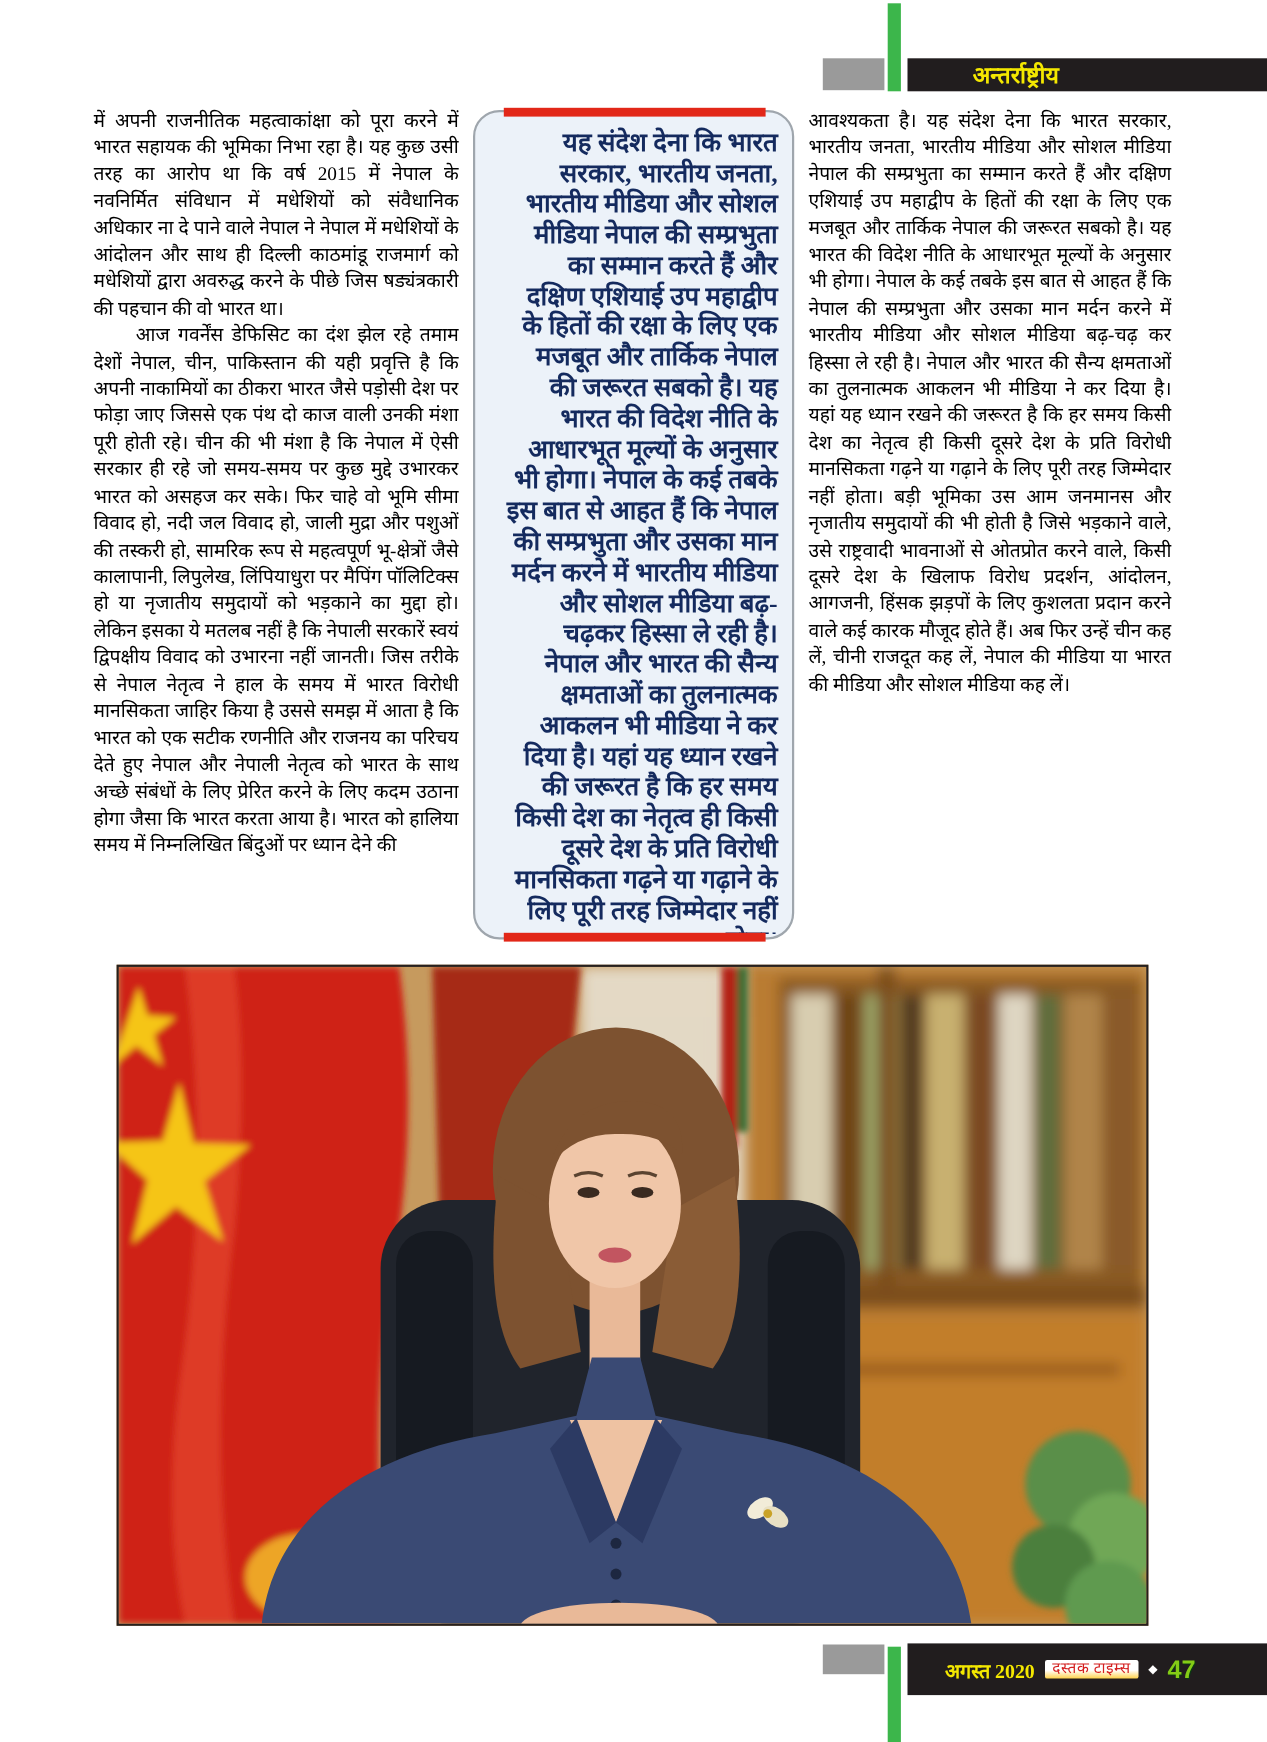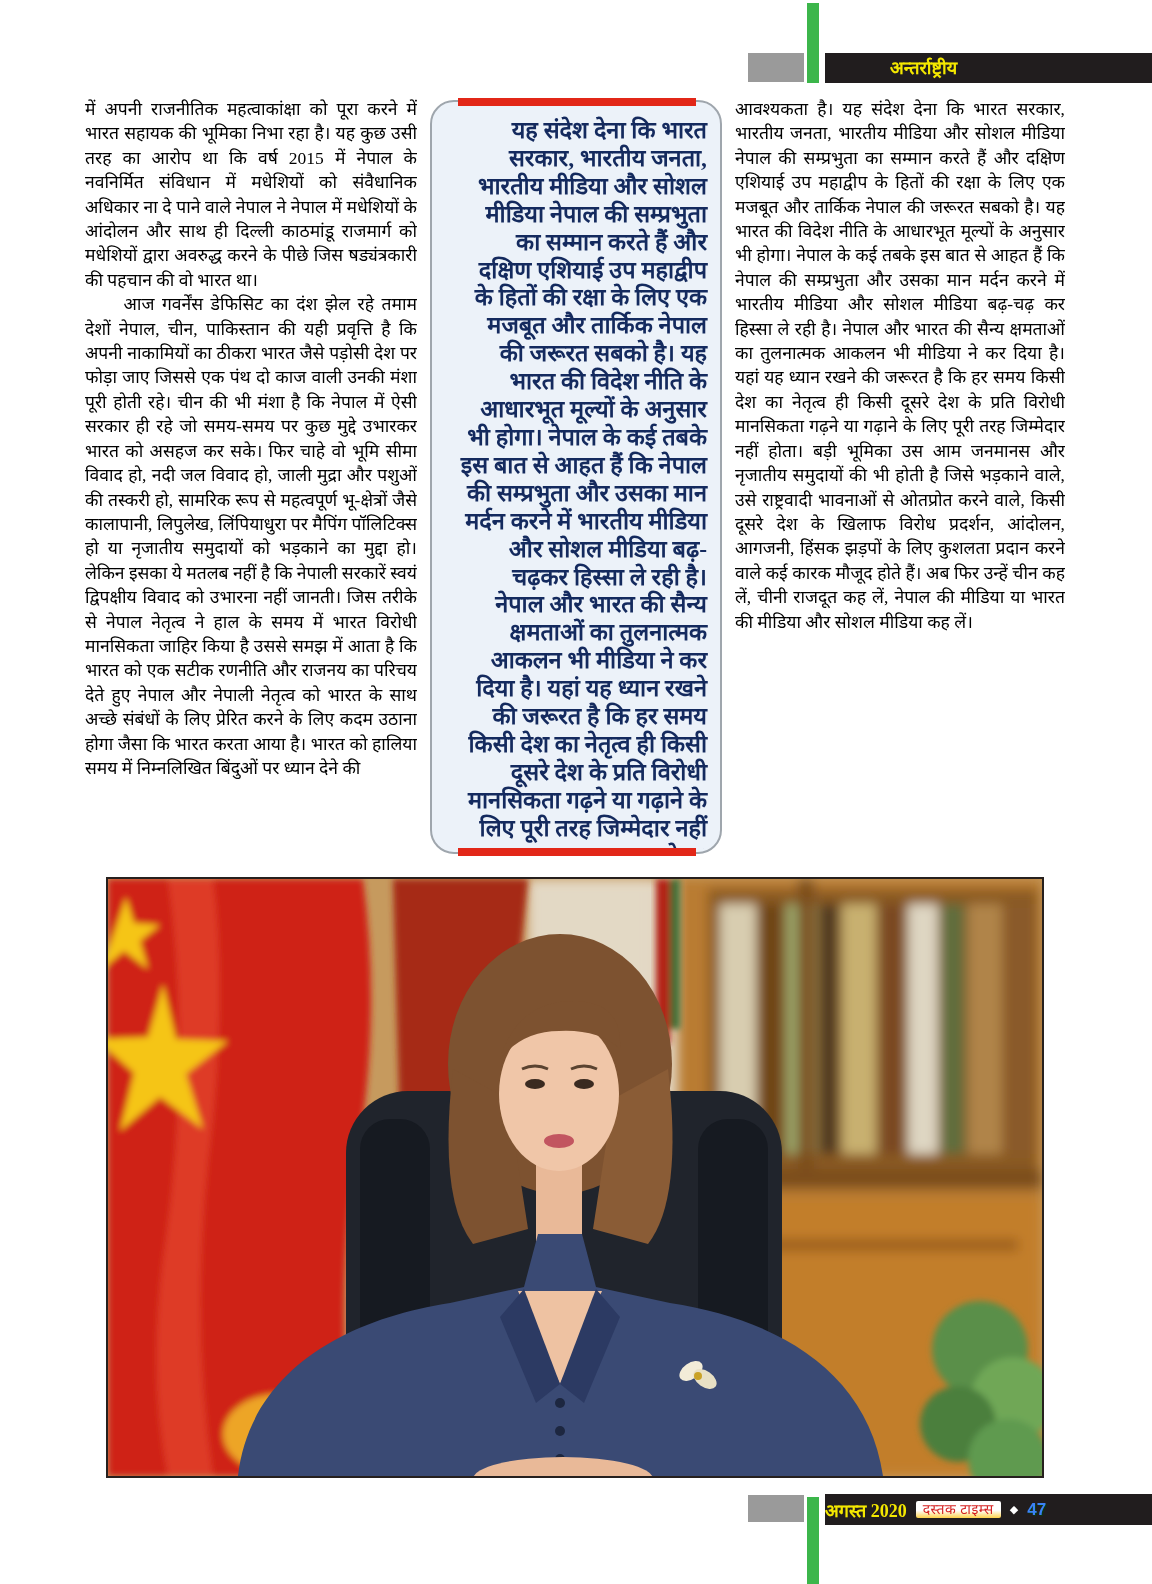--- a/index.html
+++ b/index.html
@@ -9,37 +9,37 @@
     font-family:"Liberation Serif","DejaVu Serif",serif;
   }
   
   .gray-block{position:absolute;background:#9a9a9a;}
   .green-bar{position:absolute;background:#3cb64b;}
   .black-bar{
     position:absolute;background:#211d1e;display:flex;align-items:center;
   }
   .black-bar.header{left:825px;top:53px;width:327px;height:30px;justify-content:center;}
   .section-label{
-    color:#f4e800;font-weight:bold;font-size:18px;line-height:1;
+    color:#f4e800;font-weight:bold;font-size:21px;line-height:1;
     transform:translateX(-65px);
   }
   .gray-block.top{left:748px;top:53px;width:56px;height:29px;}
   .green-bar.top{left:807px;top:3px;width:12px;height:80px;}
   .gray-block.bottom{left:748px;top:1495px;width:56px;height:27px;}
   .green-bar.bottom{left:807px;top:1497px;width:12px;height:87px;}
-  .black-bar.footer{left:825px;top:1494px;width:327px;height:31px;gap:9px;box-sizing:border-box;text-align:right;}
+  .black-bar.footer{left:825px;top:1494px;width:327px;height:47px;gap:9px;padding-left:34px;box-sizing:border-box;text-align:right;}
   .footer-date{color:#f4e800;font-weight:bold;font-size:18px;}
   .logo-chip{
     background:linear-gradient(#ffffff 55%,#ffd24a);
     color:#d41f1f;font-weight:normal;font-size:14px;line-height:1.1;
     padding:1px 7px;border-radius:2px;letter-spacing:.5px;
   }
   .footer-diamond{color:#ffffff;font-size:11px;}
   .footer-page{
-    color:#3b82f6;font-weight:bold;font-size:17px;
+    color:#84cc16;font-weight:bold;font-size:23px;
     text-shadow:1px 1px 0 #0a3a12;font-family:"Liberation Sans",sans-serif;
   }
   
   .col{
     position:absolute;top:97px;height:762px;overflow:hidden;
     font-size:17.5px;line-height:24.4px;color:#000000;text-align:justify;
   }
   .col p{margin:0;}
   .col p.indent{text-indent:2.2em;}
   .col1{left:85px;width:332px;}

